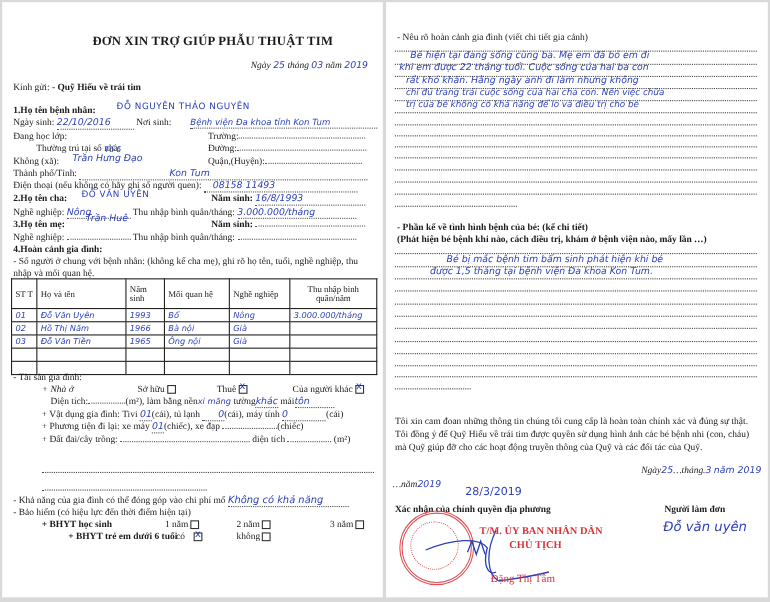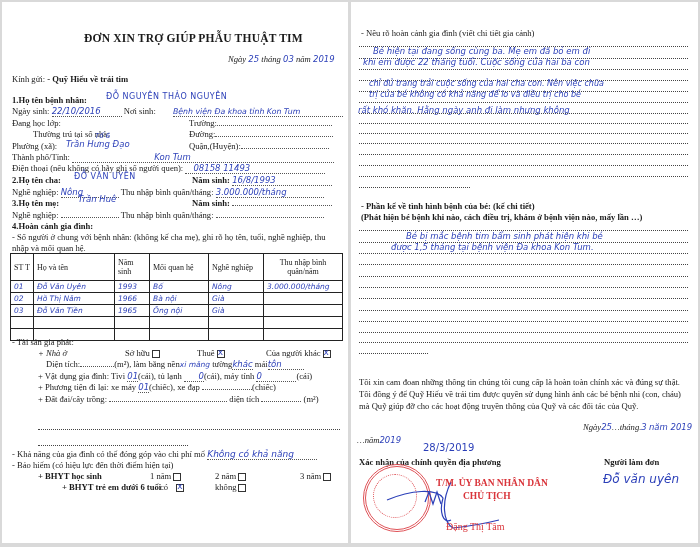--- a/index.html
+++ b/index.html
@@ -53,21 +53,21 @@
     <span class="hw dots" style="display:inline-block;width:170px;font-size:7.8px;margin-left:15px;">Bệnh viện Đa khoa tỉnh Kon Tum</span>
   </div>
   <div class="abs t" style="left:10px;top:116px;">Đang học lớp:</div>
   <div class="abs t" style="left:187px;top:116px;width:150px;">
     <span>Trường:</span><span class="dots" style="display:inline-block;width:115px;"></span>
   </div>
   <div class="abs t" style="left:10px;top:127px;margin-left:21px;">Thường trú tại số nhà:</div>
   <div class="abs t" style="left:187px;top:127px;width:150px;">
     <span>Đường:</span><span class="dots" style="display:inline-block;width:118px;"></span>
   </div>
-  <div class="abs t" style="left:10px;top:139px;">Phường (xã):</div>
+  <div class="abs t" style="left:10px;top:139px;">Không (xã):</div>
   <div class="abs hw" style="left:64px;top:137px;">Trần Hưng Đạo</div>
   <div class="abs hw" style="left:93px;top:130px;font-size:7px;">Tổ 6</div>
   <div class="abs t" style="left:187px;top:139px;width:150px;">
     <span>Quận,(Huyện):</span><span class="dots" style="display:inline-block;width:88px;"></span>
   </div>
   <div class="abs t" style="left:10px;top:150px;width:330px;">
     <span>Thành phố/Tỉnh:</span>
     <span class="hw dots" style="display:inline-block;width:262px;padding-left:82px;box-sizing:border-box;">Kon Tum</span>
   </div>
   <div class="abs t" style="left:10px;top:161px;width:330px;">
@@ -153,21 +153,21 @@
         <td></td>
           <td></td>
           <td></td>
           <td></td>
           <td></td>
           <td></td>
       </tr>
     </tbody>
   </table>
 
-  <div class="abs t" style="left:10px;top:335px;">- Tài sản gia phát:</div>
+  <div class="abs t" style="left:10px;top:335px;">- Tài sản gia đình:</div>
   <div class="abs t" style="left:36px;top:346px;font-style:italic;">+ Nhà ở</div>
   <div class="abs t" style="left:123px;top:346px;"><span>Sở hữu</span><span class="box"></span></div>
   <div class="abs t" style="left:195px;top:346px;"><span>Thuê</span><span class="boxx"></span></div>
   <div class="abs t" style="left:264px;top:346px;"><span>Của người khác</span><span class="boxx"></span></div>
 
   <div class="abs t" style="left:44px;top:357px;width:295px;">
     <span>Diện tích:</span><span class="dots" style="display:inline-block;width:34px;"></span><span>(m²), làm bằng nền</span><span class="hw" style="font-size:7.5px;">xi măng</span>
     <span>tường</span><span class="hw dots">khác</span>
     <span>mái</span><span class="hw dots" style="display:inline-block;width:36px;">tôn</span>
   </div>
@@ -206,21 +206,21 @@
   <div class="abs t" style="left:213px;top:480px;"><span>không</span><span class="box"></span></div>
 </div>
 
 <div id="right" class="page">
   <div class="abs t" style="left:10px;top:26px;">- Nêu rõ hoàn cảnh gia đình (viết chi tiết gia cảnh)</div>
   <div class="line" style="top:44px;"></div>
   <div class="abs hw" style="left:22px;top:44px;">Bé hiện tại đang sống cùng ba. Mẹ em đã bỏ em đi</div>
   <div class="line" style="top:56px;"></div>
   <div class="abs hw" style="left:12px;top:55px;">khi em được 22 tháng tuổi. Cuộc sống của hai ba con</div>
   <div class="line" style="top:67px;"></div>
-  <div class="abs hw" style="left:7px;top:66px;margin-top:37px;">rất khó khăn. Hằng ngày anh đi làm nhưng không</div>
+  <div class="abs hw" style="left:18px;top:66px;">rất khó khăn. Hằng ngày anh đi làm nhưng không</div>
   <div class="line" style="top:78px;"></div>
   <div class="abs hw" style="left:18px;top:77px;font-size:8px;">chỉ đủ trang trải cuộc sống của hai cha con. Nên việc chữa</div>
   <div class="line" style="top:89px;"></div>
   <div class="abs hw" style="left:18px;top:88px;font-size:8px;">trị của bé không có khả năng để lo và điều trị cho bé</div>
   <div class="line" style="top:100px;"></div>
   <div class="line" style="top:111px;"></div>
   <div class="line" style="top:121px;"></div>
   <div class="line" style="top:131px;"></div>
   <div class="line" style="top:141px;"></div>
   <div class="line" style="top:152px;"></div>

